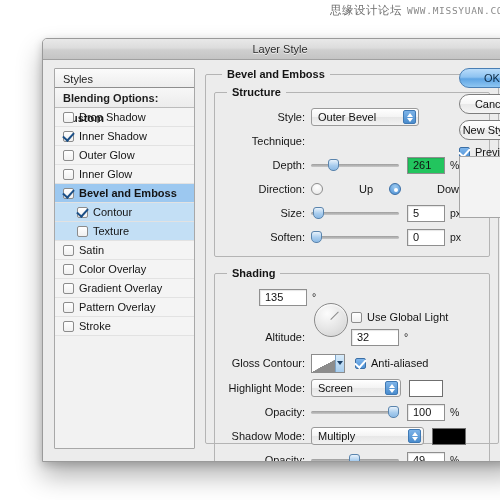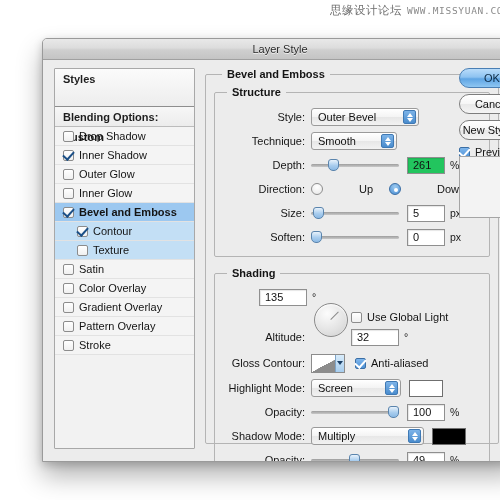--- a/index.html
+++ b/index.html
@@ -51,23 +51,23 @@
   
   .styles-panel {
     position:absolute; left:11px; top:8px;
     width:141px; height:381px;
     background:#f2f2f2;
     border:1px solid #a8a8a8;
     border-radius:1px;
     overflow:hidden;
   }
   .styles-head {
-    height:38px; line-height:21px;
+    height:19px; line-height:21px;
     padding-left:8px;
-    font-size:11px; font-weight:bold; color:#1e1e1e;
+    font-size:11px; font-weight:normal; color:#1e1e1e;
     background:linear-gradient(to bottom,#fbfbfb,#ededed);
     border-bottom:1px solid #8e8e8e;
   }
   .blending-row {
     height:20px; line-height:20px;
     padding-left:8px;
     font-size:11px; font-weight:bold; color:#1e1e1e;
     background:linear-gradient(to bottom,#f7f7f7,#ececec);
     border-bottom:1px solid #bcbcbc;
   }
@@ -342,27 +342,20 @@
                 <span>Outer Bevel</span>
                 <span class="arrows">
                     <i class="tri-up"></i>
                     <i class="tri-dn"></i>
                   </span>
               </div>
             </div>
 
             <div class="row">
               <span class="lab w92">Technique:</span>
-              <div class="sel" style="width:86px">
-                <span>Smooth</span>
-                <span class="arrows">
-                    <i class="tri-up"></i>
-                    <i class="tri-dn"></i>
-                  </span>
-              </div>
             </div>
 
             <div class="row">
               <span class="lab w92">Depth:</span>
               <div class="slider" style="width:88px">
                 <div class="track"></div>
                 <div class="knob" id="knob-depth" style="left: 16.94px;"></div>
               </div>
               <div class="num hl" style="width:38px; margin-left:8px">
                 <span>261</span>

